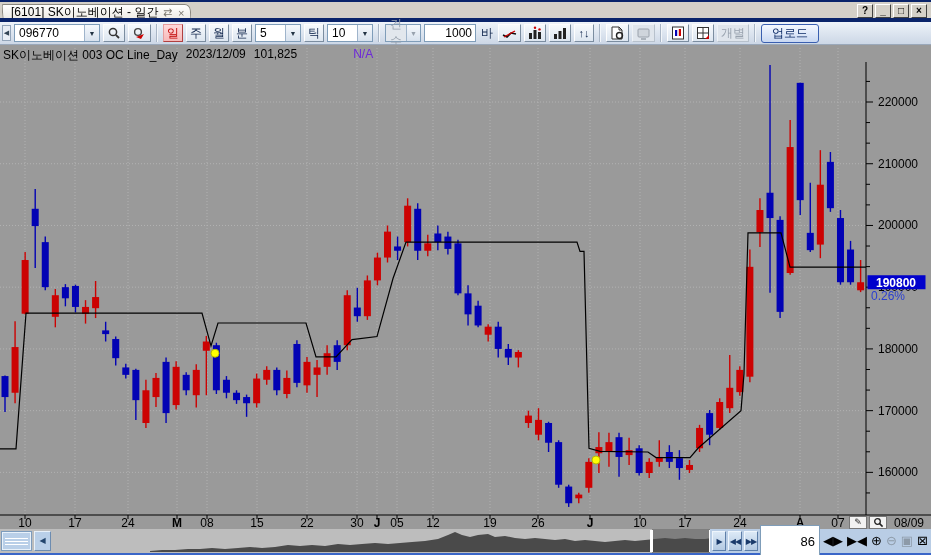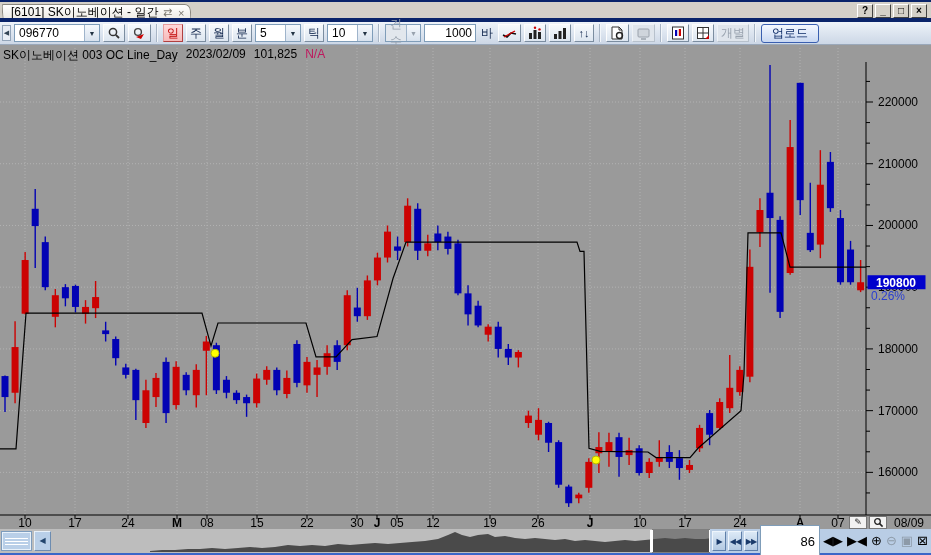--- a/index.html
+++ b/index.html
@@ -29,21 +29,21 @@
   .sep { width:2px; height:18px; border-left:1px solid #a9b6c6; border-right:1px solid #f2f6fa; margin:0 2px; }
   .tb-input { height:18px; width:52px; border:1px solid #7f9db9; font-size:12px; text-align:right; padding:4px 3px; font-family:"Liberation Sans",sans-serif; }
   .tb-label { font-size:12px; color:#10264d; padding:0 2px; }
   .upload { height:19px; padding:0 10px; background:linear-gradient(#f4f8ff,#c9d8f2); border:1px solid #3a5fb0; border-radius:3px; color:#0c2a66; font-size:12px; display:flex; align-items:center; }
   .icon-svg { display:block; }
 
   
   .chart-bg { left:0; top:45px; width:931px; height:484px; background:#9a9a9a; }
   #chart-svg { position:absolute; left:0; top:45px; width:931px; height:484px; }
   .chart-header { left:3px; top:47px; height:14px; display:flex; gap:8px; font-size:12px; color:#000; white-space:nowrap; }
-  .chart-header .na { color:#be185d; }
+  .chart-header .na { color:#6d28d9;margin-left:48px; }
   .axis-btn { width:18px; height:13px; background:#f2f2f2; border:1px solid #777; font-size:9px; line-height:11px; text-align:center; color:#222; }
 
   
   .bottom { left:0; top:529px; width:931px; height:26px; background:#bdbdbd; border-bottom:2px solid #3a66c8; }
   .vol-sel { left:652px; top:529px; width:58px; height:24px; background:#7e7e7e; }
   #vol-svg { position:absolute; left:0; top:529px; width:931px; height:24px; }
   .bracket { top:530px; width:3px; height:22px; background:#ffffff; }
   .hthumb { left:1px; top:531px; width:31px; height:20px; background:#b9cfe8; border:1px solid #7d9cbd; box-shadow:inset 0 0 0 1px #e8f1fa; display:flex; flex-direction:column; justify-content:center; gap:2px; padding:0 3px; }
   .hthumb i { display:block; height:1px; background:#7d9cbd; border-top:1px solid #fff; }
   .thumb-btn { left:34px; top:531px; width:17px; height:20px; background:#b9cfe8; border:1px solid; border-color:#e8f1fa #6d8cb0 #6d8cb0 #e8f1fa; font-size:8px; color:#23456d; text-align:center; line-height:18px; }
@@ -441,21 +441,21 @@
     <text x="800" y="527" font-size="12" fill="#000" text-anchor="middle" font-weight="bold">A</text>
     <line x1="838" y1="515" x2="838" y2="519" stroke="#000"></line>
     <text x="838" y="527" font-size="12" fill="#000" text-anchor="middle" font-weight="normal">07</text>
     <text x="909" y="527" font-size="12" fill="#000" text-anchor="middle">08/09</text>
     <rect x="867.5" y="275.2469135802469" width="58" height="14" fill="#0000cc"></rect>
     <text x="896" y="286.7469135802469" font-size="12" fill="#fff" font-weight="bold" text-anchor="middle">190800</text>
     <text x="871" y="300.2469135802469" font-size="12" fill="#2b3fd0">0.26%</text>
   </svg>
 <div class="abs chart-header">
   <span>SK이노베이션 003 OC Line_Day</span>
-  <span>2023/02/09</span>
+  <span>2023/12/09</span>
   <span>101,825</span>
   <span class="na">N/A</span>
 </div>
 <div class="abs axis-btn" style="left:849px;top:516px;">
   <span>✎</span>
 </div>
 <div class="abs axis-btn" style="left:869px;top:516px;">
   <svg width="11" height="11" viewBox="0 0 11 11" style="vertical-align:middle">
       <circle cx="4.5" cy="4.5" r="2.8" fill="none" stroke="#222" stroke-width="1.3"></circle>
       <line x1="6.6" y1="6.6" x2="9.6" y2="9.6" stroke="#222" stroke-width="1.5"></line>

